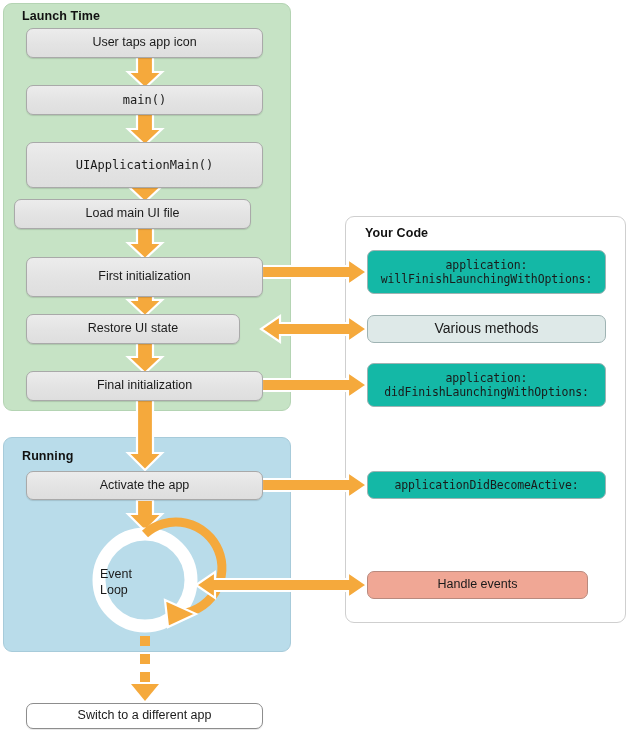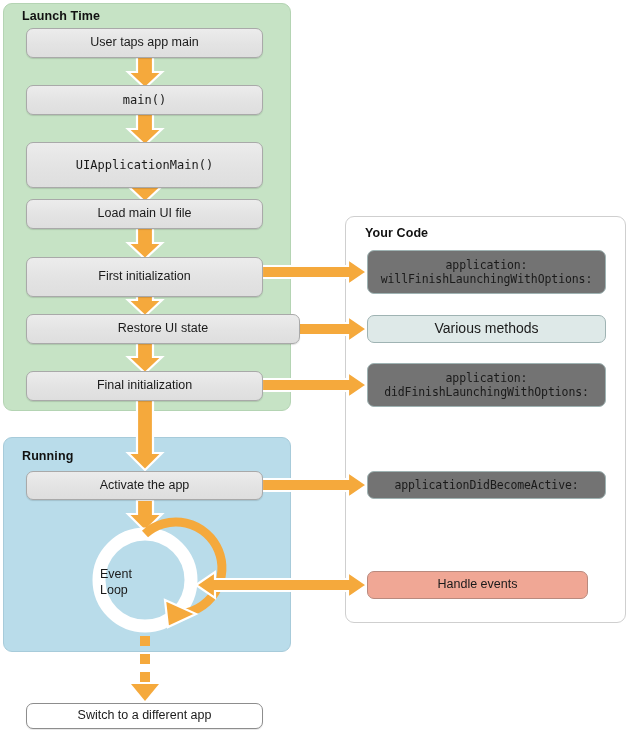--- a/index.html
+++ b/index.html
@@ -62,21 +62,21 @@
     border:1px solid #a9a9a9;
     box-shadow:0 1px 1px rgba(0,0,0,0.13);
   }
   .node-white{
     background:#ffffff;
     border:1px solid #8d8d8d;
     box-shadow:0 1px 1px rgba(0,0,0,0.10);
     text-align:center;
   }
   .node-code{
-    background:#737373;
+    background:#14b8a6;
     border:1px solid #9fb3b3;
     font-family:"DejaVu Sans Mono","Liberation Mono",monospace;
     font-size:11.5px;
     letter-spacing:-0.1px;
     white-space:pre-line;
   }
   .node-plain{
     background:#dee9e8;
     border:1px solid #9fb3b3;
     font-size:14px;
@@ -174,31 +174,31 @@
 
     <g fill="#f5a93c" stroke="#ffffff" stroke-width="2.2">
       <path d="M215,579 L348,579 L348,572 L367,585 L348,598 L348,591 L215,591 L215,598 L196,585 L215,572 Z"></path>
     </g>
   </svg>
 
   <div class="panel-title" style="left:22px; top:9px;">Launch Time</div>
   <div class="panel-title" style="left:22px; top:449px;">Running</div>
   <div class="panel-title" style="left:365px; top:226px;">Your Code</div>
 
-  <div class="node node-gray" style="left:26px; top:28px; width:237px; height:30px;">User taps app main</div>
+  <div class="node node-gray" style="left:26px; top:28px; width:237px; height:30px;">User taps app icon</div>
 
   <div class="node node-gray" style="left:26px; top:85px; width:237px; height:30px; font-family:'DejaVu Sans Mono','Liberation Mono',monospace; font-size:12px;">main()</div>
 
   <div class="node node-gray" style="left:26px; top:142px; width:237px; height:46px; font-family:'DejaVu Sans Mono','Liberation Mono',monospace; font-size:12px;">UIApplicationMain()</div>
 
-  <div class="node node-gray" style="left:26px; top:199px; width:237px; height:30px;">Load main UI file</div>
+  <div class="node node-gray" style="left:14px; top:199px; width:237px; height:30px;">Load main UI file</div>
 
   <div class="node node-gray" style="left:26px; top:257px; width:237px; height:40px;">First initialization</div>
 
-  <div class="node node-gray" style="left:26px; top:314px; width:274px; height:30px;">Restore UI state</div>
+  <div class="node node-gray" style="left:26px; top:314px; width:214px; height:30px;">Restore UI state</div>
 
   <div class="node node-gray" style="left:26px; top:371px; width:237px; height:30px;">Final initialization</div>
 
   <div class="node node-gray" style="left:26px; top:471px; width:237px; height:29px;">Activate the app</div>
 
   <div class="lbl-evt" style="left:100px; top:567px;">
     <div>Event</div>
     <div>Loop</div>
   </div>
 

